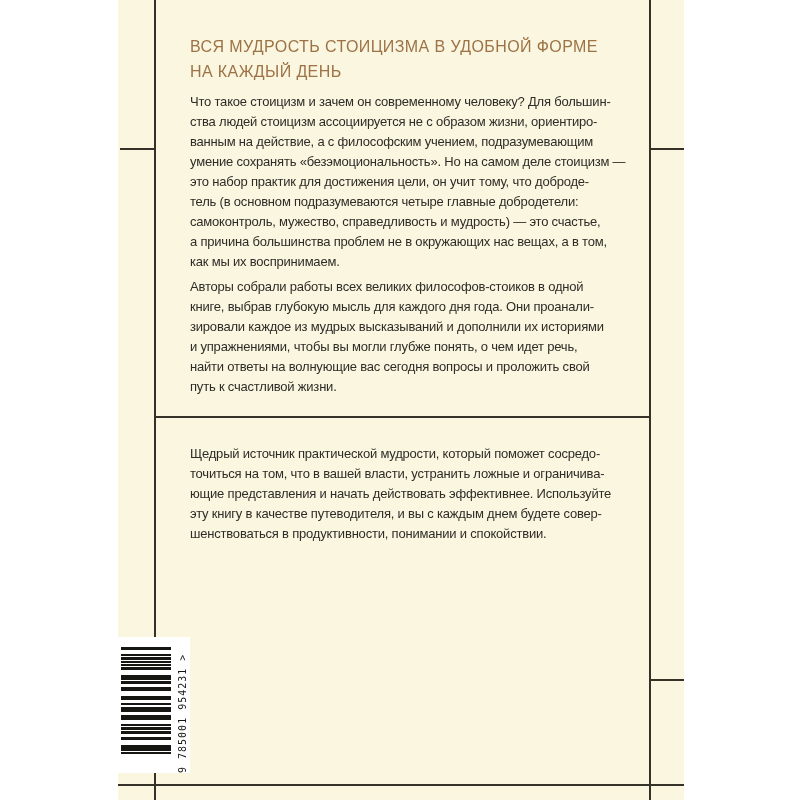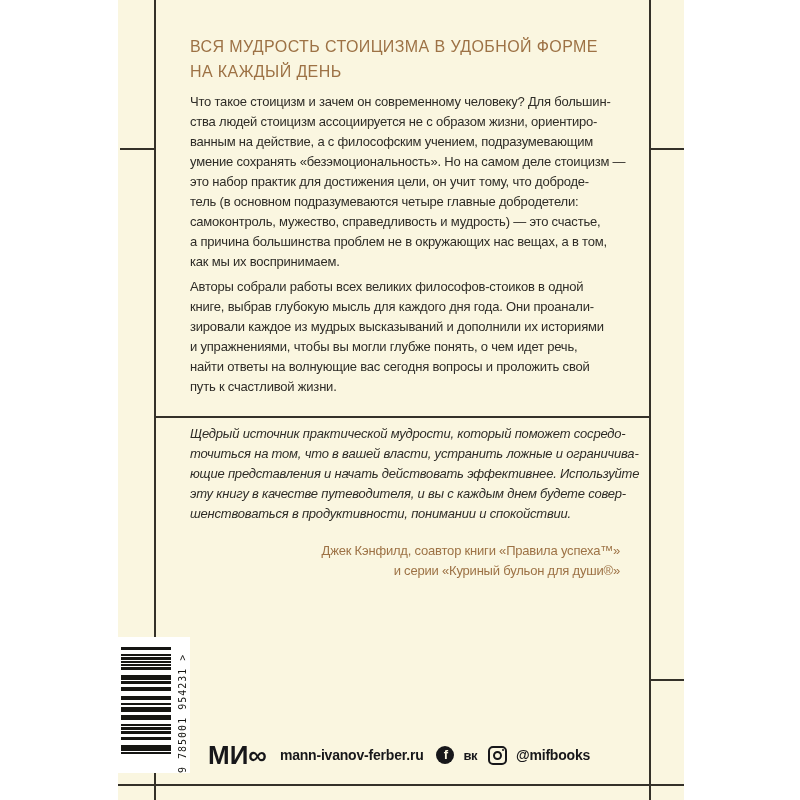--- a/index.html
+++ b/index.html
@@ -29,21 +29,21 @@
     color:#9d7245;font-size:16px;line-height:25px;font-weight:400;
     letter-spacing:.4px;white-space:pre-line;
   }
   .body-text{
     position:absolute;left:190px;margin:0;
     color:#2e2c27;font-size:13px;line-height:20px;font-weight:400;
     letter-spacing:-.2px;white-space:pre;
   }
   .p1{top:92px;}
   .p2{top:277px;}
-  .quote{top:424px;font-style:italic;}
+  .quote{top:444px;}
   .attribution{
     position:absolute;left:190px;top:541px;width:430px;margin:0;
     color:#9d7245;font-size:13px;line-height:20px;
     letter-spacing:-.2px;text-align:right;white-space:pre-line;
   }
   
   .barcode-box{
     position:absolute;left:118px;top:637px;width:72px;height:136px;
     background:#ffffff;
   }
@@ -128,32 +128,20 @@
 найти ответы на волнующие вас сегодня вопросы и проложить свой
 путь к счастливой жизни.</p>
 
   <div class="divider"></div>
 
   <p class="body-text quote">Щедрый источник практической мудрости, который поможет сосредо-
 точиться на том, что в вашей власти, устранить ложные и ограничива-
 ющие представления и начать действовать эффективнее. Используйте
 эту книгу в качестве путеводителя, и вы с каждым днем будете совер-
 шенствоваться в продуктивности, понимании и спокойствии.</p>
-  <p class="attribution">Джек Кэнфилд, соавтор книги «Правила успеха™»
-и серии «Куриный бульон для души®»</p>
 
   <div class="barcode-box">
     <div class="barcode-bars"></div>
     <div class="barcode-number">9 785001 954231 &gt;</div>
   </div>
 
-  <div class="footer-row">
-    <span class="mif-logo">МИ∞</span>
-    <span class="site">mann-ivanov-ferber.ru</span>
-    <span class="fb-icon">
-        <span class="fb-glyph">f</span>
-      </span>
-    <span class="vk-icon">вк</span>
-    <span class="ig-icon"></span>
-    <span class="handle">@mifbooks</span>
-  </div>
 
 </div>
 
 </body></html>

